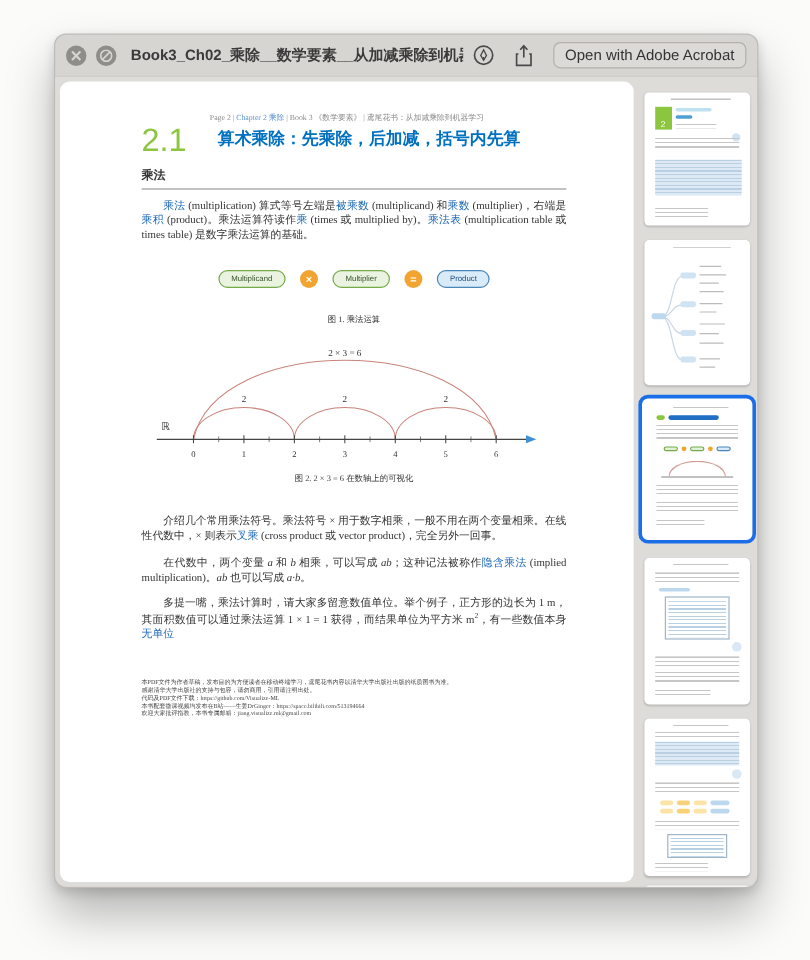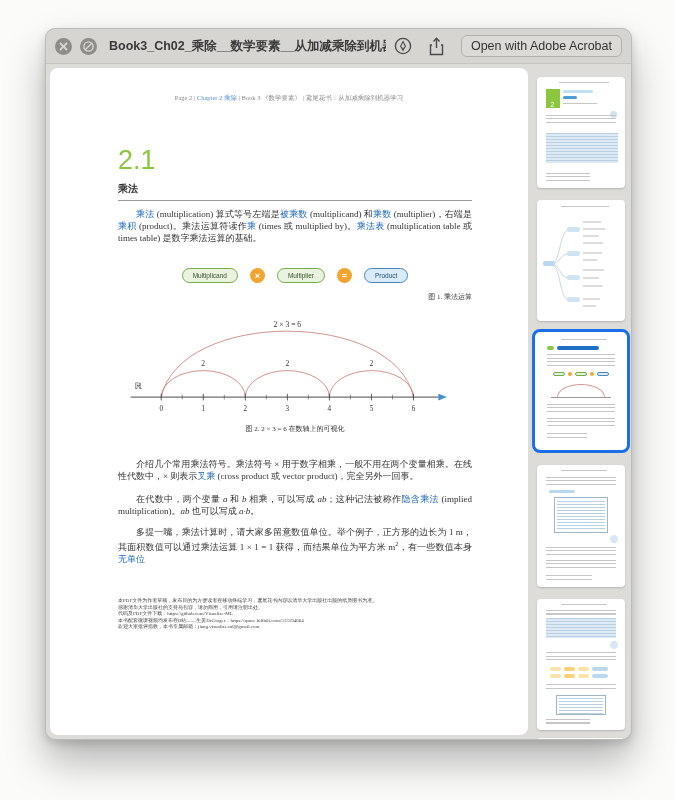--- a/index.html
+++ b/index.html
@@ -20,37 +20,37 @@
   
   .win-content { position:absolute; top:34px; left:0; right:0; bottom:0; background:#dedcd9;
     border-radius:0 0 10px 10px; overflow:hidden; border-top:1px solid #c7c5c2; }
 
   
   .page { position:absolute; left:4px; top:4px; width:478px; height:667px; background:#ffffff;
     border-radius:8px; font-family:"Liberation Serif","DejaVu Serif",serif; color:#333; overflow:hidden; }
   .doc-header { margin-top:26px; text-align:center; font-size:6.5px; color:#8a8a8a; }
   .doc-header .seg-kw { color:#5a93cf; }
   .doc-body { padding:0 56px 0 68px; }
-  .section-head { margin-top:43px; display:flex; align-items:center; gap:26px; }
+  .section-head { display:flex; align-items:center; gap:26px; }
   .sec-num { font-size:27px; line-height:28px; color:#8cc63f; font-family:"Liberation Sans",sans-serif; font-weight:400; }
   .sec-title { font-size:14px; font-weight:bold; color:#0070c0; padding-bottom:3px; font-family:"Liberation Sans",sans-serif; }
   .intro-line { margin-top:10px; font-size:9px; }
   .sub-heading { margin-top:8px; font-size:10px; font-weight:bold; border-bottom:1px solid #9a9a9a; padding-bottom:4px; }
   .para { margin-top:7px; font-size:9px; line-height:12px; text-align:justify; text-indent:2em; }
   .seg-kw { color:#1b66b5; }
   .seg-i { font-style:italic; }
   .seg-sup { vertical-align:super; font-size:70%; }
 
   .fig1 { margin-top:24px; display:flex; align-items:center; justify-content:center; gap:12px; }
   .pill { font-size:6.5px; font-family:"Liberation Sans",sans-serif; padding:3px 10px; border-radius:8px; white-space:nowrap; }
   .pill-green { background:#eaf3e0; border:1px solid #74ab46; color:#33502a; }
   .pill-blue  { background:#d9eaf8; border:1px solid #4b86b8; color:#1f4e79; }
   .op-circle { width:15px; height:15px; border-radius:50%; background:#f2a431; color:#fff; font-size:9px; font-weight:bold;
     display:flex; align-items:center; justify-content:center; font-family:"Liberation Sans",sans-serif; }
-  .fig-caption { margin-top:9px; text-align:right; font-size:7px; color:#333; }
+  .fig-caption { margin-top:21px; text-align:center; font-size:7px; color:#333; }
   .fig2-wrap { margin-top:14px; text-align:center; }
   .fig2-caption { margin-top:2px; text-align:center; font-size:7px; color:#333; }
 
   .p-gap1 { margin-top:28px; }
   .p-gap2 { margin-top:24px; }
   .p-gap3 { margin-top:11px; }
   .p-gap4 { margin-top:6px; }
   .p-gap5 { margin-top:9px; }
 
   .doc-footer { margin-top:33px; font-size:5px; line-height:6.5px; color:#444; }
@@ -108,20 +108,21 @@
     </div>
   </div>
 
   <div class="win-content">
 
     <div class="page">
       <div class="doc-header"><span>Page 2  |  </span><span class="seg-kw">Chapter 2 乘除</span><span>  |  Book 3 《数学要素》  |  鸢尾花书：从加减乘除到机器学习</span></div>
       <div class="doc-body">
         <div class="section-head">
           <span class="sec-num">2.1</span>
+          <span class="sec-title">算术乘除：先乘除，后加减，括号内先算</span>
         </div>
         <div class="sub-heading">乘法</div>
 
         <p class="para"><span class="seg-kw">乘法</span><span> (multiplication) 算式等号左端是</span><span class="seg-kw">被乘数</span><span> (multiplicand) 和</span><span class="seg-kw">乘数</span><span> (multiplier)，右端是</span><span class="seg-kw">乘积</span><span> (product)。乘法运算符读作</span><span class="seg-kw">乘</span><span> (times 或 multiplied by)。</span><span class="seg-kw">乘法表</span><span> (multiplication table 或 times table) 是数字乘法运算的基础。</span></p>
 
         <div class="fig1">
           <span class="pill pill-green">Multiplicand</span>
           <span class="op-circle">×</span>
           <span class="pill pill-green">Multiplier</span>
           <span class="op-circle">=</span>

